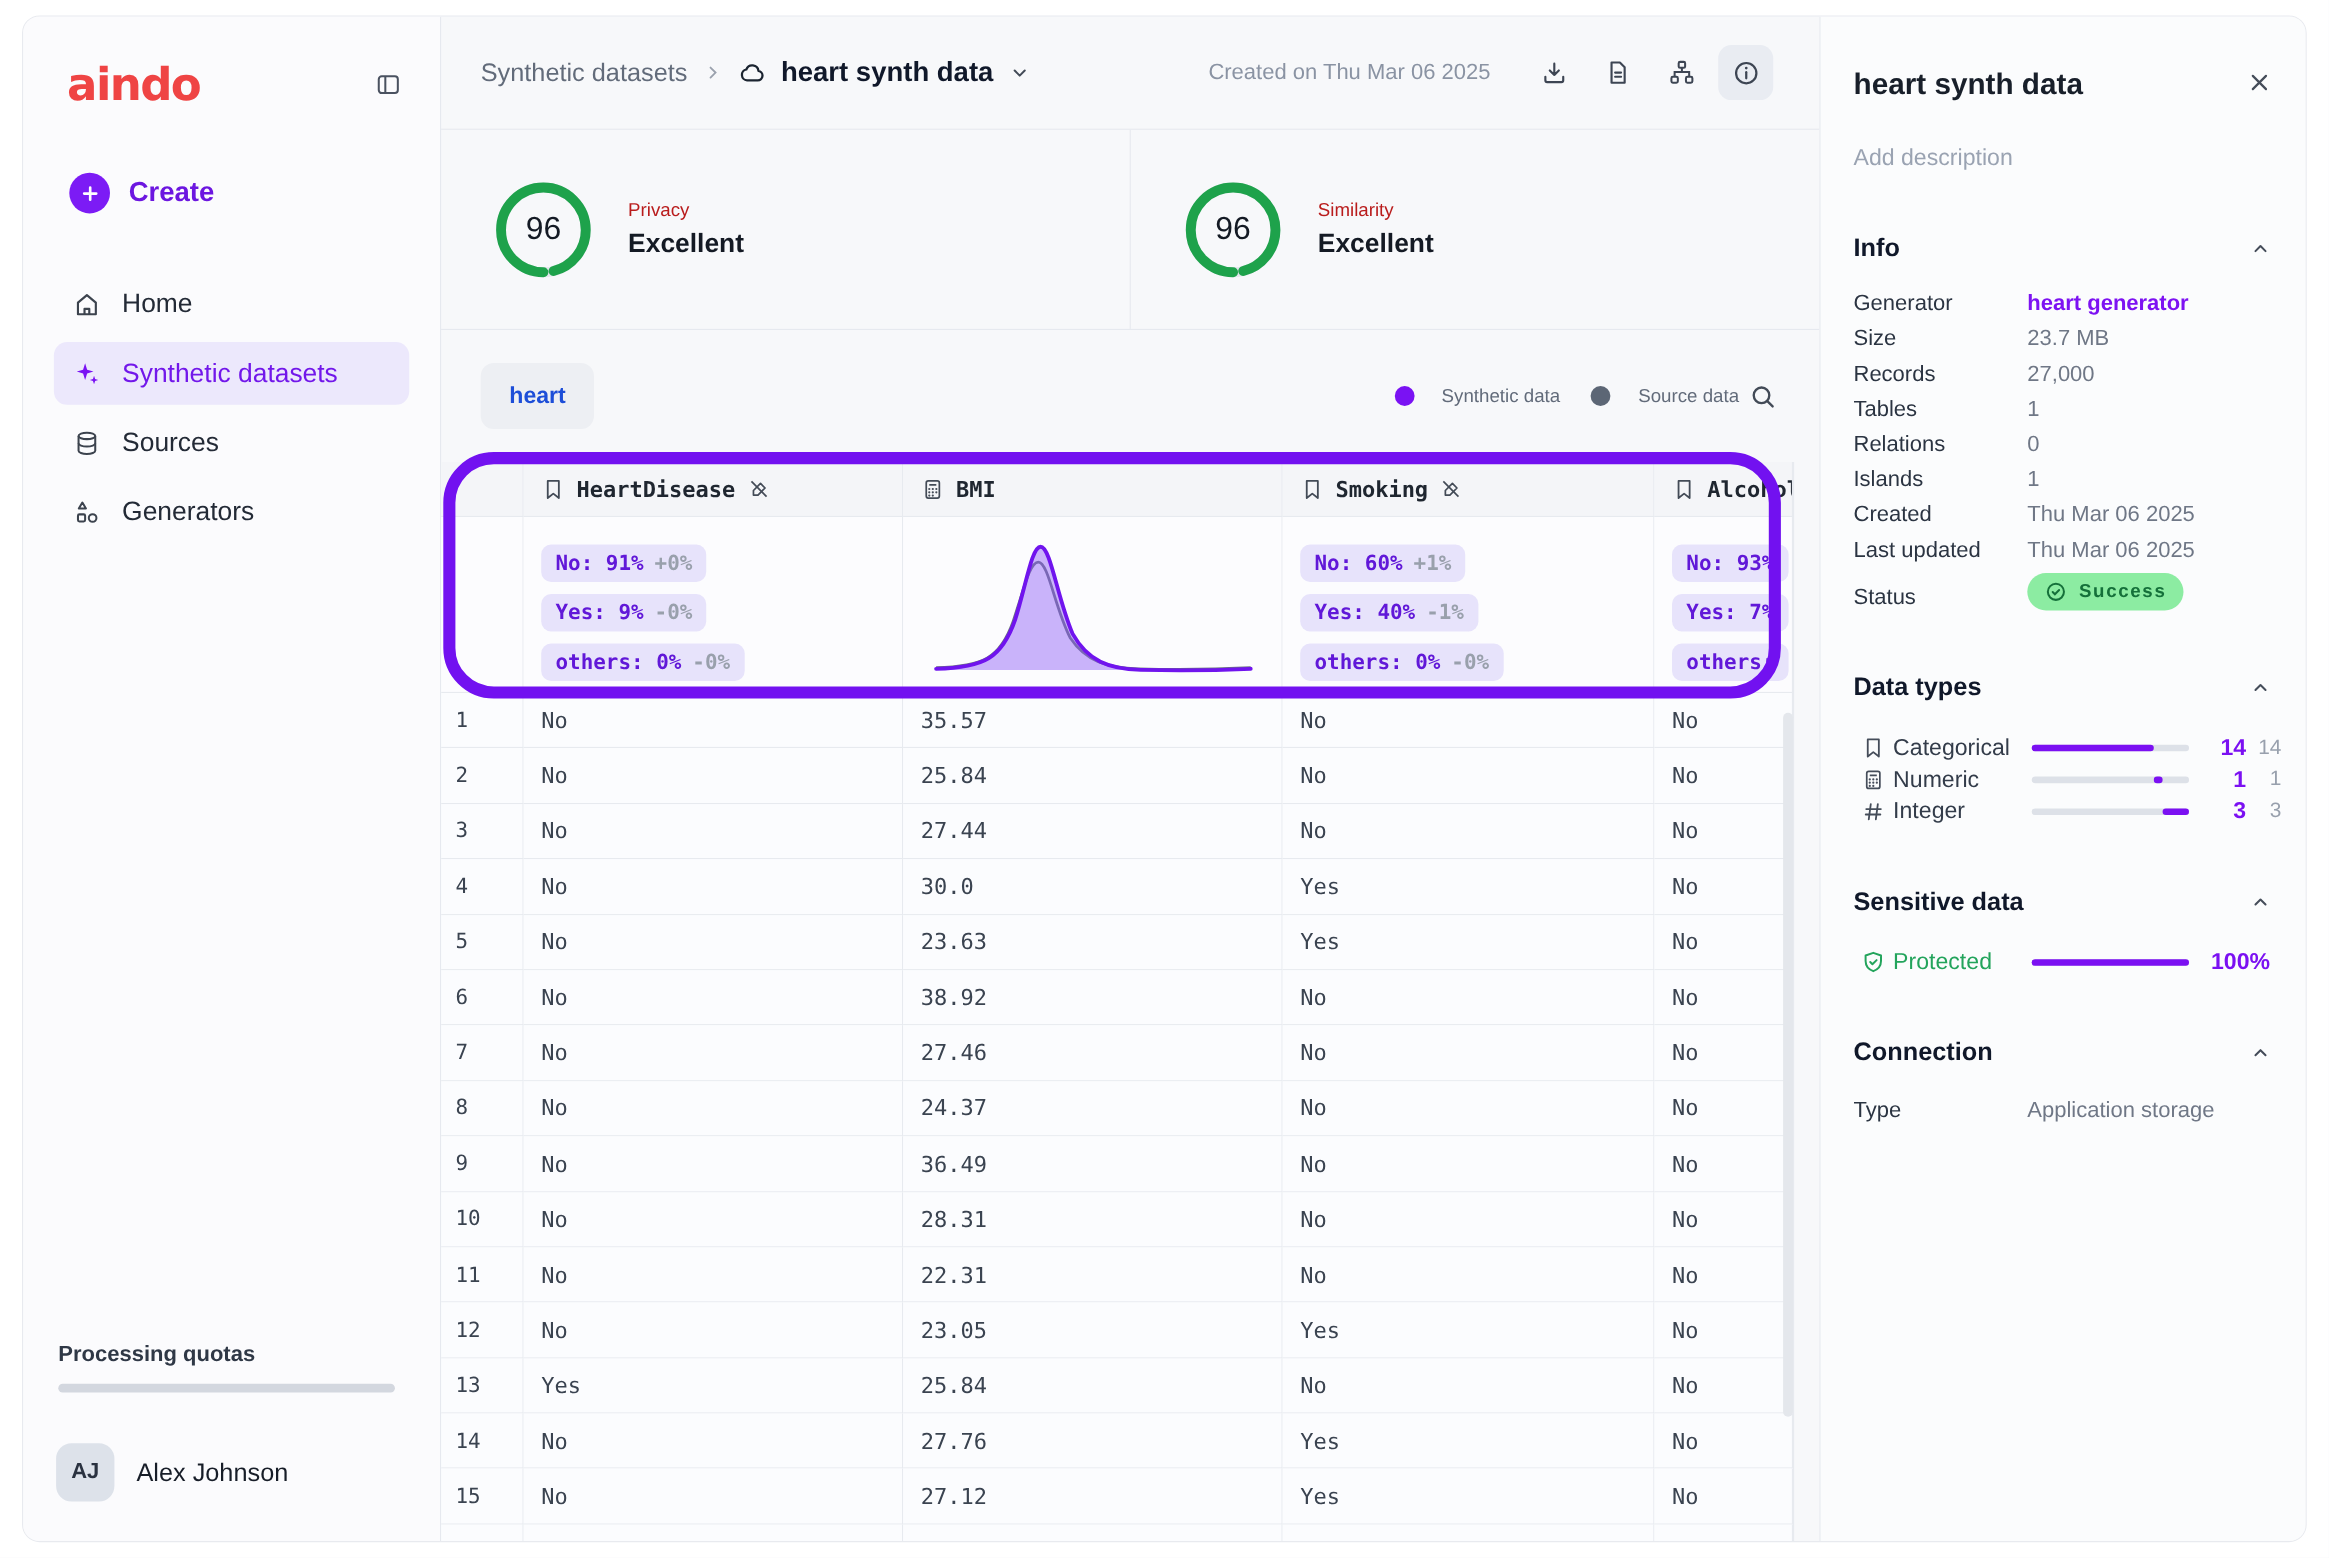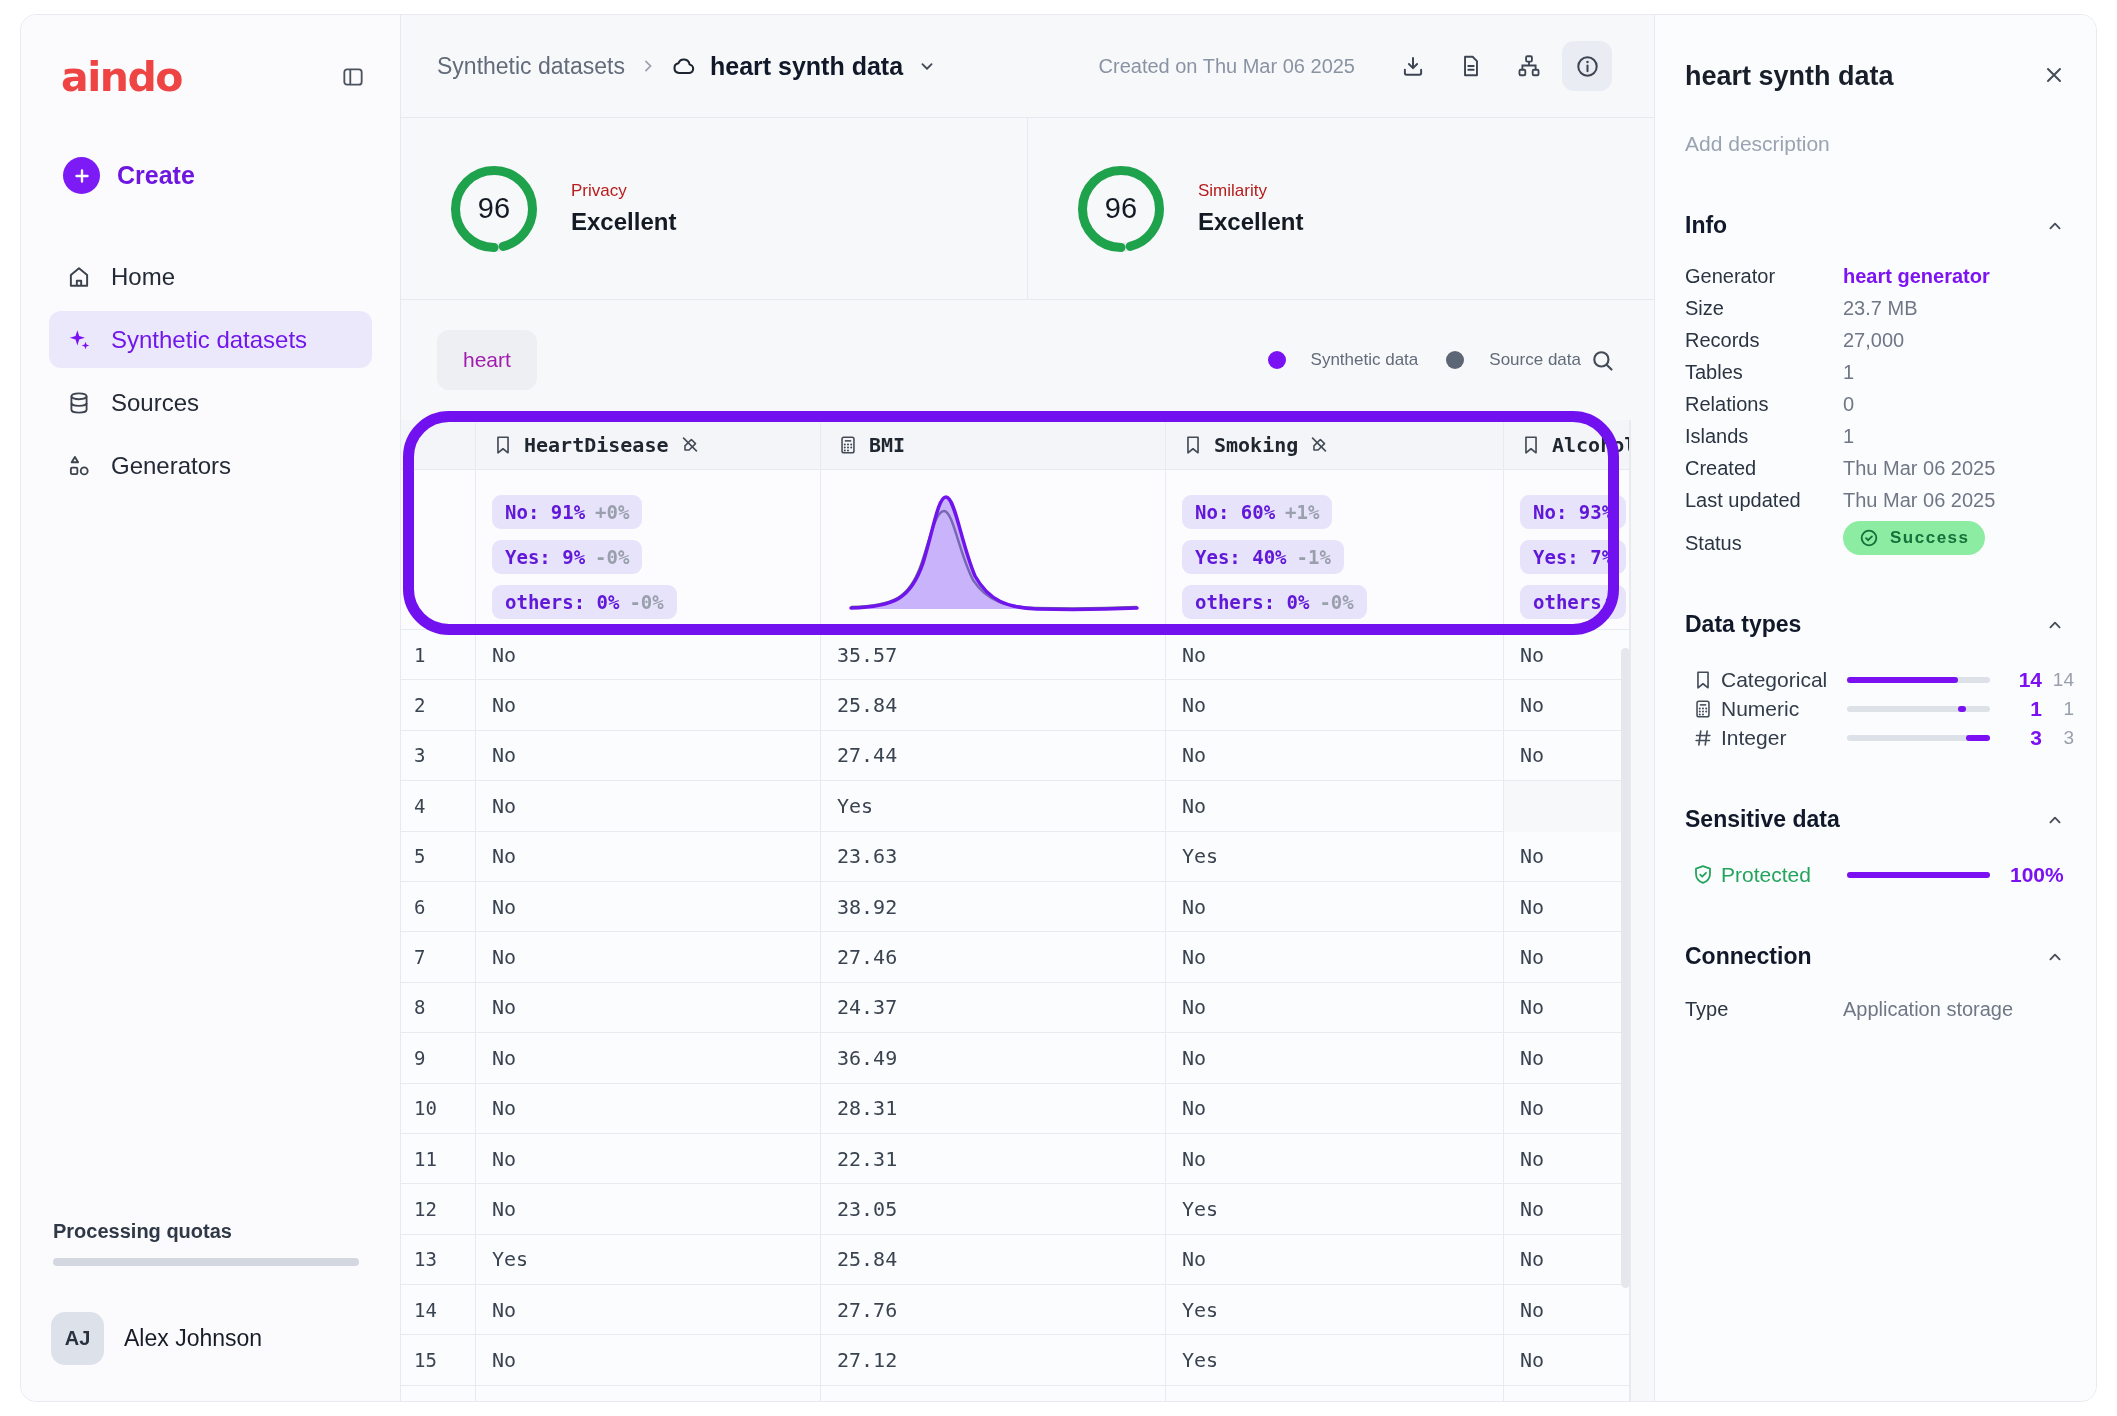--- a/index.html
+++ b/index.html
@@ -57,21 +57,21 @@
   .metric{flex:1;display:flex;align-items:center;padding-left:46px;gap:30px}
   .metric + .metric{border-left:1px solid var(--line)}
   .gauge{position:relative;width:94px;height:94px}
   .gauge-num{position:absolute;inset:0;display:flex;align-items:center;justify-content:center;
              font-size:29px;color:#141a24}
   .metric-label{font-size:17px;color:#b91c1c}
   .metric-rating{font-size:24px;font-weight:700;color:#141a24;margin-top:7px}
 
   .toolbar{flex:0 0 120px;display:flex;align-items:center;padding:0 38px 0 36px}
   .chip{background:#edeff3;border-radius:12px;height:60px;display:flex;align-items:center;padding:0 26px;
-        font-size:21px;font-weight:400;color:#a21caf;cursor:pointer}
+        font-size:21px;font-weight:700;color:#1d4ed8;cursor:pointer}
   .legend{margin-left:auto;display:flex;align-items:center;gap:28px}
   .legend-item{display:flex;align-items:center;gap:25px;font-size:17px;color:#626b7a;cursor:pointer}
   .dot{width:18px;height:18px;border-radius:50%}
   .search{color:#434b57;margin-left:8px;cursor:pointer}
 
   
   .table-area{flex:1;position:relative}
   .table-grid{width:1230px;height:100%;overflow:hidden;position:relative;border-right:1px solid #e7eaef}
   .t-row{display:grid;grid-template-columns:75px 345px 345px 338px 1fr}
   .t-cell{border-right:1px solid #e7eaef;border-bottom:1px solid #e7eaef;display:flex;align-items:center;
@@ -416,20 +416,21 @@
             <div class="t-row t-body-row">
               <div class="t-cell idx">3</div>
               <div class="t-cell">No</div>
               <div class="t-cell">27.44</div>
               <div class="t-cell">No</div>
               <div class="t-cell">No</div>
             </div>
             <div class="t-row t-body-row">
               <div class="t-cell idx">4</div>
               <div class="t-cell">No</div>
+              <div class="t-cell">30.0</div>
               <div class="t-cell">Yes</div>
               <div class="t-cell">No</div>
             </div>
             <div class="t-row t-body-row">
               <div class="t-cell idx">5</div>
               <div class="t-cell">No</div>
               <div class="t-cell">23.63</div>
               <div class="t-cell">Yes</div>
               <div class="t-cell">No</div>
             </div>

